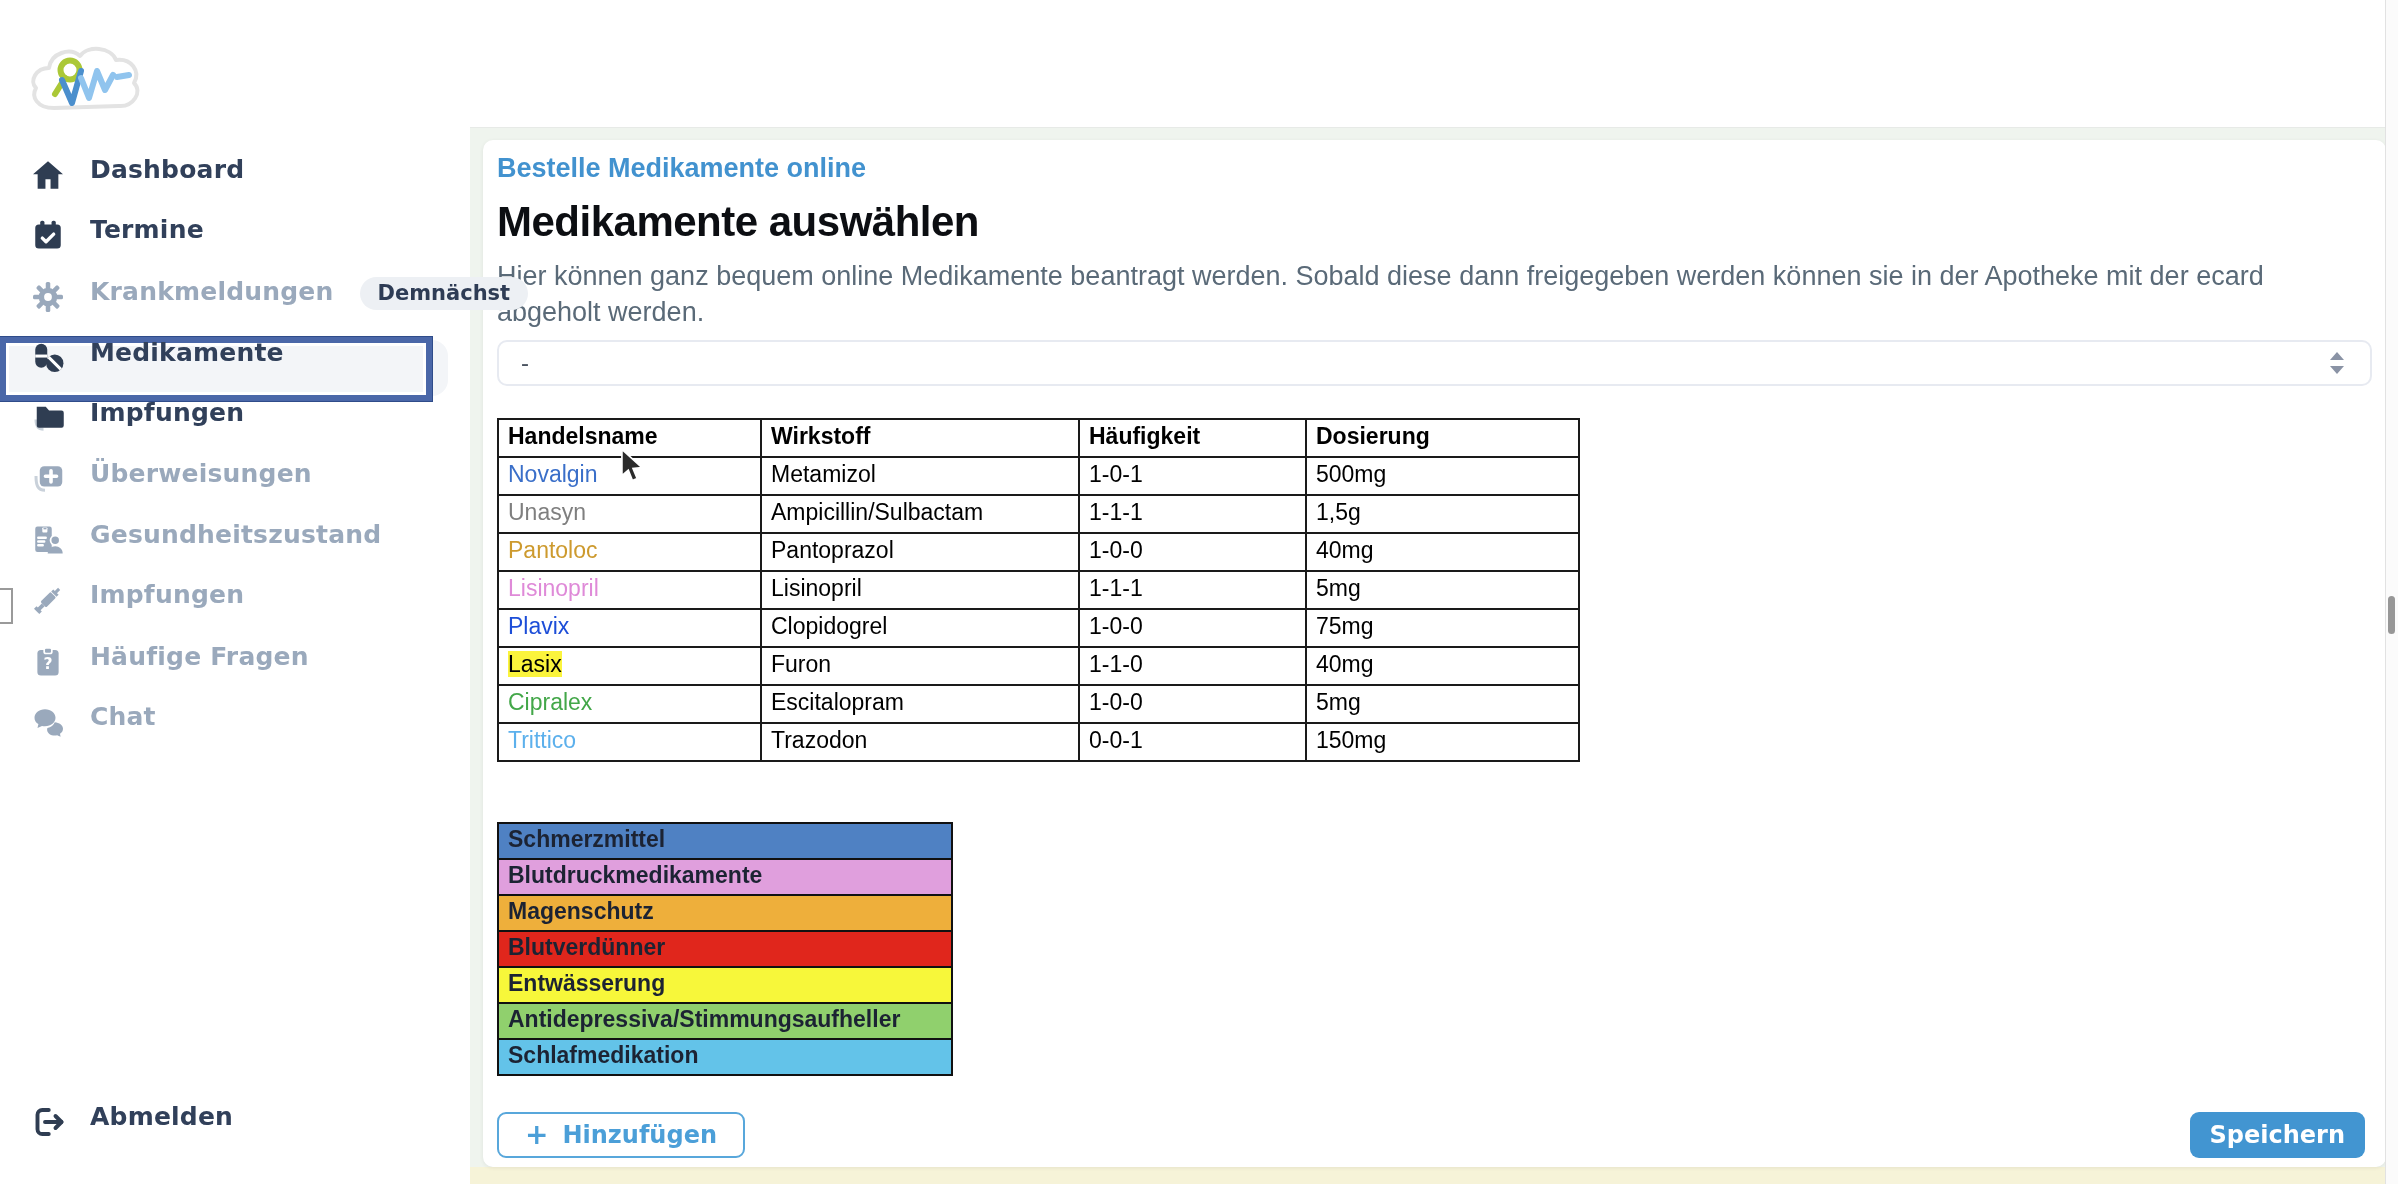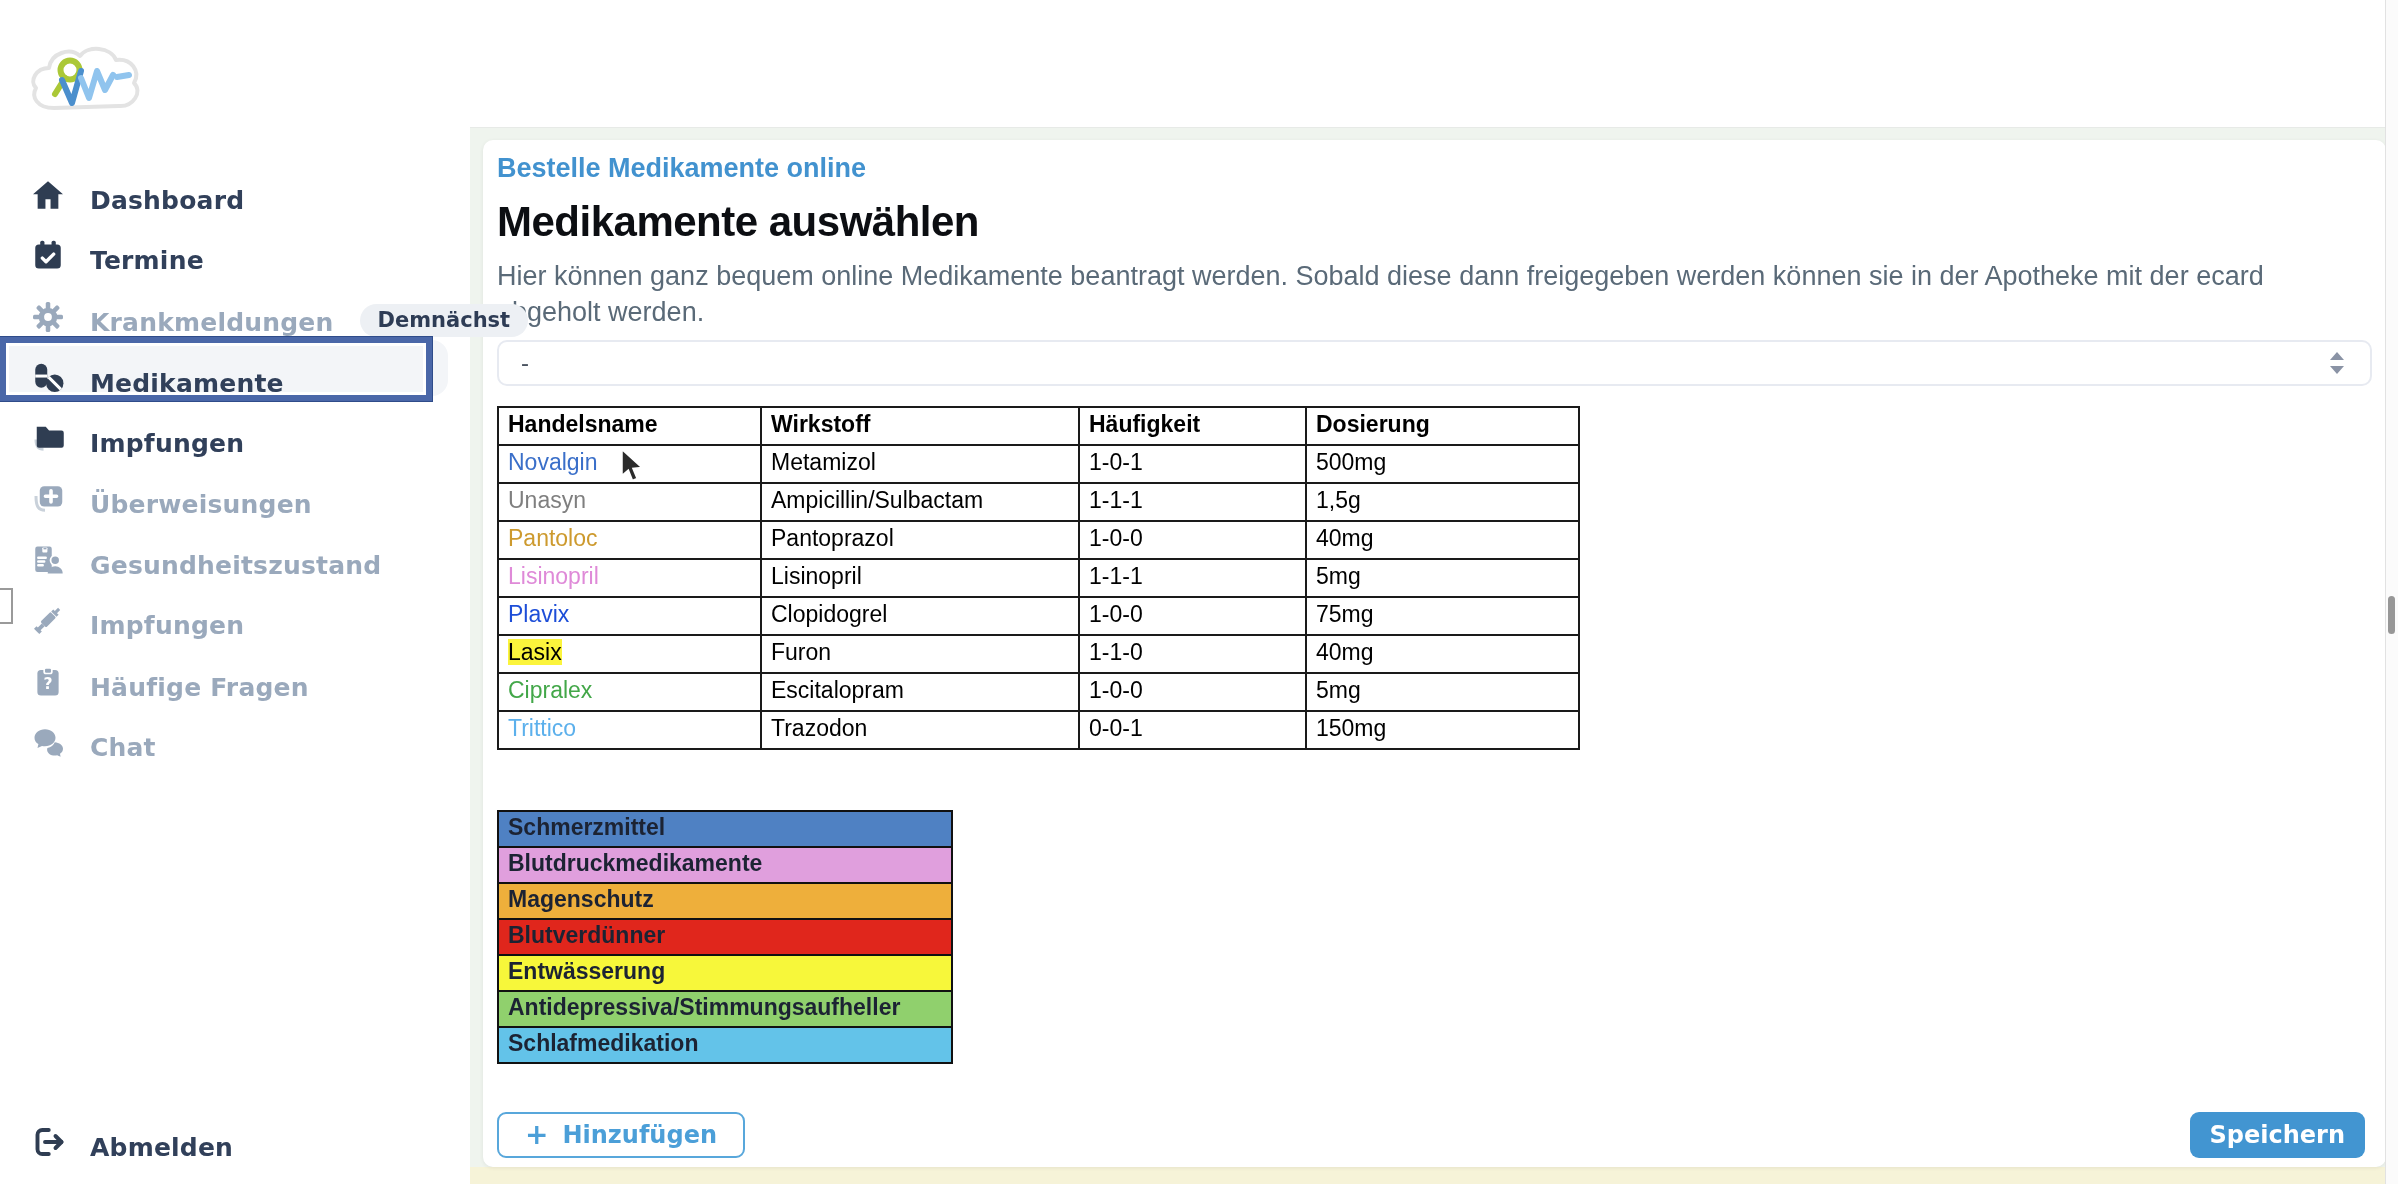--- a/index.html
+++ b/index.html
@@ -4,21 +4,21 @@
 <style>
   html,body{margin:0;padding:0;}
   body{
     width:2398px;height:1184px;position:relative;overflow:hidden;
     background:#eff4ee;font-family:"DejaVu Sans","Liberation Sans",sans-serif;
     -webkit-font-smoothing:antialiased;
   }
   
   .sidebar{position:absolute;left:0;top:0;width:470px;height:1184px;background:#ffffff;z-index:5;}
   .logo{position:absolute;left:24px;top:40px;width:122px;height:84px;}
-  .nav-item{position:absolute;left:0;width:382px;height:60px;display:flex;align-items:flex-end;cursor:pointer;}
+  .nav-item{position:absolute;left:0;width:382px;height:60px;display:flex;align-items:flex-start;cursor:pointer;}
   .nav-item .ico{width:40px;height:40px;margin-left:28px;flex:0 0 40px;display:flex;align-items:center;justify-content:center;}
   .nav-item .lbl{margin-left:22px;font-size:25px;font-weight:700;color:#31405a;letter-spacing:.2px;}
   .nav-item.muted .lbl{color:#9aa9bc;}
   .ico svg{display:block;}
   .badge{margin-left:26px;background:#edf0f4;color:#2e3c55;font-size:21px;font-weight:700;
          border-radius:18px;padding:6px 18px;line-height:1;}
   .si-0{top:155px}.si-1{top:215px}.si-2{top:277px}.si-3{top:338px}.si-4{top:398px}
   .si-5{top:459px}.si-6{top:520px}.si-7{top:580px}.si-8{top:642px}.si-9{top:702px}
   .si-logout{top:1102px}
   .med-pill-bg{position:absolute;left:0;top:340px;width:448px;height:56px;background:#f3f5f8;border-radius:0 16px 16px 0;}
@@ -36,21 +36,21 @@
   .crumb-link{font-family:"Liberation Sans",sans-serif;font-size:27px;font-weight:700;color:#4292cf;cursor:pointer;}
   .page-title{font-family:"Liberation Sans",sans-serif;font-size:42px;font-weight:700;color:#0c0e12;
               margin:14px 0 0 0;letter-spacing:-.5px;}
   .desc{font-family:"Liberation Sans",sans-serif;font-size:27px;color:#5a6a78;line-height:36px;
         margin:12px 0 0 0;max-width:1880px;}
   .select{margin-top:10px;height:42px;border:2px solid #e7eaf1;border-radius:10px;background:#fff;
           display:flex;align-items:center;position:relative;cursor:pointer;}
   .select .val{font-family:"Liberation Sans",sans-serif;font-size:24px;color:#4a5360;margin-left:22px;}
   .select .arrows{position:absolute;right:22px;top:8px;}
   
-  .med-table{border-collapse:collapse;margin-top:20px;table-layout:fixed;width:1081px;
+  .med-table{border-collapse:collapse;margin-top:32px;table-layout:fixed;width:1081px;
              font-family:"Liberation Sans",sans-serif;font-size:23px;color:#000;}
   .med-table th,.med-table td{border:2px solid #1a1a1a;padding:3px 9px 6px 9px;text-align:left;vertical-align:top;}
   .med-table th{font-weight:700;height:26px;}
   .med-table td{height:26px;}
   .hl{padding:0 0;}
   
   .legend-table{border-collapse:collapse;margin-top:60px;table-layout:fixed;width:456px;
                 font-family:"Liberation Sans",sans-serif;}
   .legend-table td{border:2px solid #111;padding:2px 9px 5px 9px;height:24px;}
   .legend-title{font-size:24px;font-weight:700;color:#000;background:#fff;}

